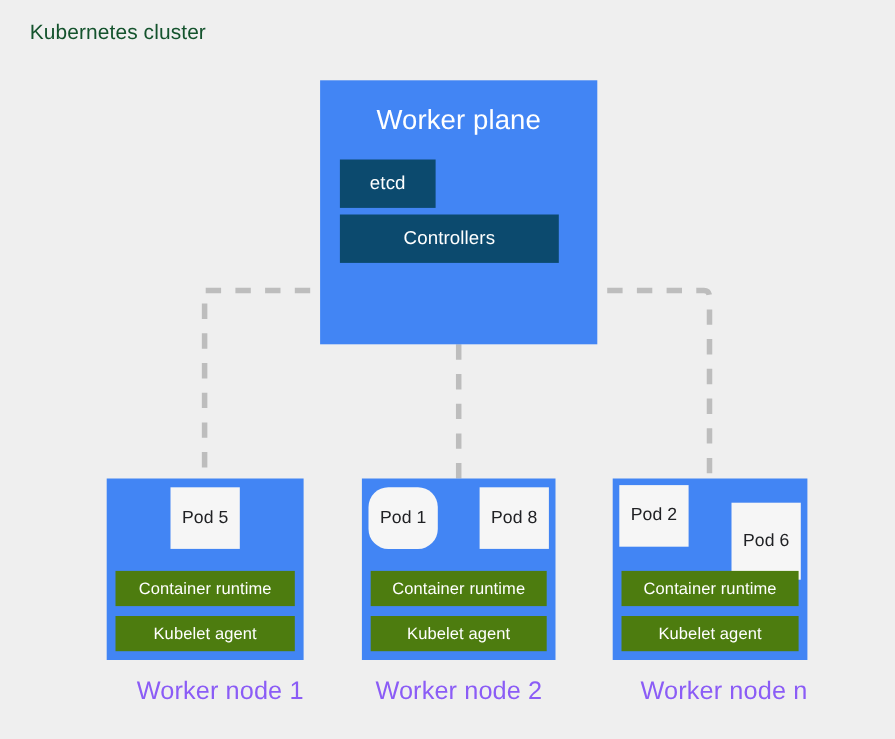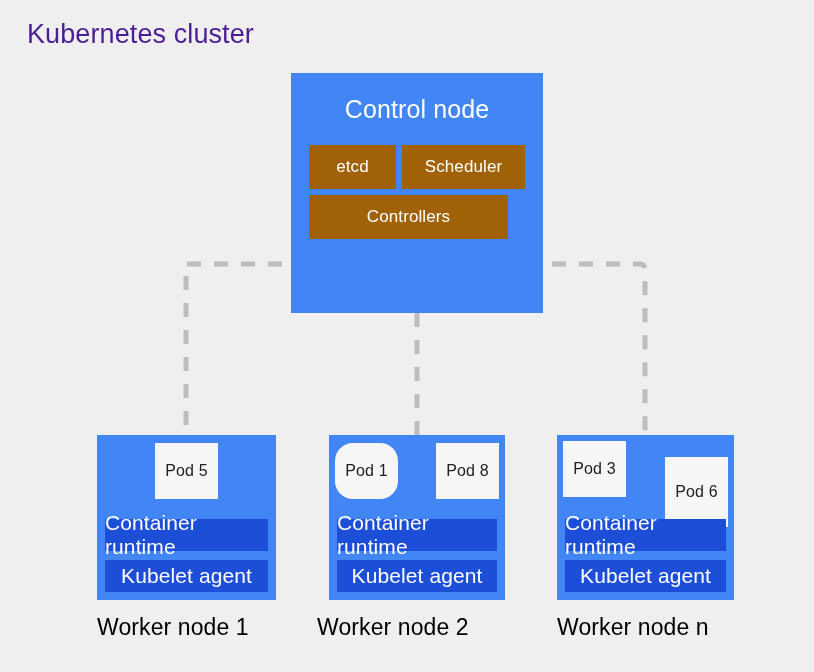--- a/index.html
+++ b/index.html
@@ -19,22 +19,22 @@
     left: 0; top: 0;
     width: 814px;
     height: 672px;
   }
 
   
   #page-title {
     position: absolute;
     left: 27px;
     top: 19px;
-    font-size: 27px;
-    color: #4c1d95;
+    font-size: 19px;
+    color: #14532d;
     letter-spacing: 0.1px;
     white-space: nowrap;
   }
 
   
   #connectors {
     position: absolute;
     left: 0; top: 0;
     width: 814px;
     height: 672px;
@@ -62,21 +62,21 @@
     width: 252px;
     text-align: center;
     color: #ffffff;
     font-size: 25px;
     letter-spacing: 0.1px;
   }
 
   
   .gray-box {
     position: absolute;
-    background: #a16207;
+    background: #0c4a6e;
     color: #ffffff;
     display: flex;
     align-items: center;
     justify-content: center;
     box-sizing: border-box;
     font-size: 17px;
     letter-spacing: 0.1px;
   }
   #cp-etcd      { left: 18px;  top: 72px;  width: 87px;  height: 44px; }
   #cp-scheduler { left: 111px; top: 72px;  width: 123px; height: 44px; }
@@ -112,44 +112,44 @@
   #pod-1 { left: 6px;   top: 8px; width: 63px; height: 56px; border-radius: 18px; }
   #pod-3 { left: 107px; top: 8px; width: 63px; height: 56px; }
 
   
   #pod-2 { left: 6px;   top: 6px; width: 63px; height: 56px; }
   #pod-6 { left: 108px; top: 22px; width: 63px; height: 70px; }
 
   
   .node-row {
     position: absolute;
-    background: #1d4ed8;
+    background: #4d7c0f;
     color: #ffffff;
     display: flex;
     align-items: center;
     justify-content: center;
-    font-size: 21px;
+    font-size: 15px;
     letter-spacing: 0.1px;
     box-sizing: border-box;
   }
   .row-runtime { top: 84px; height: 32px; }
   .row-kubelet { top: 125px; height: 32px; }
 
   #n1-runtime, #n1-kubelet { left: 8px;  width: 163px; }
   #n2-runtime, #n2-kubelet { left: 8px;  width: 160px; }
   #n3-runtime, #n3-kubelet { left: 8px;  width: 161px; }
 
   
   .node-caption {
     position: absolute;
     top: 614px;
-    color: #000000;
+    color: #8b5cf6;
     font-size: 23px;
     letter-spacing: 0.1px;
-    text-align: left;
+    text-align: right;
     white-space: nowrap;
   }
   #caption-1 { left: 97px;  width: 179px; }
   #caption-2 { left: 317px; width: 176px; }
   #caption-3 { left: 557px; width: 177px; }
 </style>
 </head>
 <body>
 
 <div id="canvas">
@@ -159,25 +159,24 @@
   <svg id="connectors" width="814" height="672" viewBox="0 0 814 672">
 
     <path d="M 309 264 L 186 264 L 186 435" fill="none" stroke="#bdbdbd" stroke-width="5" stroke-dasharray="14 13" stroke-linecap="butt"></path>
 
     <path d="M 417 313 L 417 435" fill="none" stroke="#bdbdbd" stroke-width="5" stroke-dasharray="14 13" stroke-linecap="butt"></path>
 
     <path d="M 525 264 L 640 264 Q 645 264 645 270 L 645 435" fill="none" stroke="#bdbdbd" stroke-width="5" stroke-dasharray="14 13" stroke-linecap="butt"></path>
   </svg>
 
   <div class="blue-box" id="control-plane">
-    <div id="control-plane-title">Control node</div>
+    <div id="control-plane-title">Worker plane</div>
 
     <div class="gray-box" id="cp-etcd">etcd</div>
 
-    <div class="gray-box" id="cp-scheduler">Scheduler</div>
 
     <div class="gray-box" id="cp-controllers">Controllers</div>
 
   </div>
 
   <div class="blue-box worker-node" id="worker-node-1">
     <div class="pod" id="pod-4">Pod 5</div>
     <div class="node-row row-runtime" id="n1-runtime">Container runtime</div>
     <div class="node-row row-kubelet" id="n1-kubelet">Kubelet agent</div>
   </div>
@@ -185,20 +184,20 @@
 
   <div class="blue-box worker-node" id="worker-node-2">
     <div class="pod" id="pod-1">Pod 1</div>
     <div class="pod" id="pod-3">Pod 8</div>
     <div class="node-row row-runtime" id="n2-runtime">Container runtime</div>
     <div class="node-row row-kubelet" id="n2-kubelet">Kubelet agent</div>
   </div>
   <div class="node-caption" id="caption-2">Worker node 2</div>
 
   <div class="blue-box worker-node" id="worker-node-3">
-    <div class="pod" id="pod-2">Pod 3</div>
+    <div class="pod" id="pod-2">Pod 2</div>
     <div class="pod" id="pod-6">Pod 6</div>
     <div class="node-row row-runtime" id="n3-runtime">Container runtime</div>
     <div class="node-row row-kubelet" id="n3-kubelet">Kubelet agent</div>
   </div>
   <div class="node-caption" id="caption-3">Worker node n</div>
 
 </div>
 
 </body></html>

